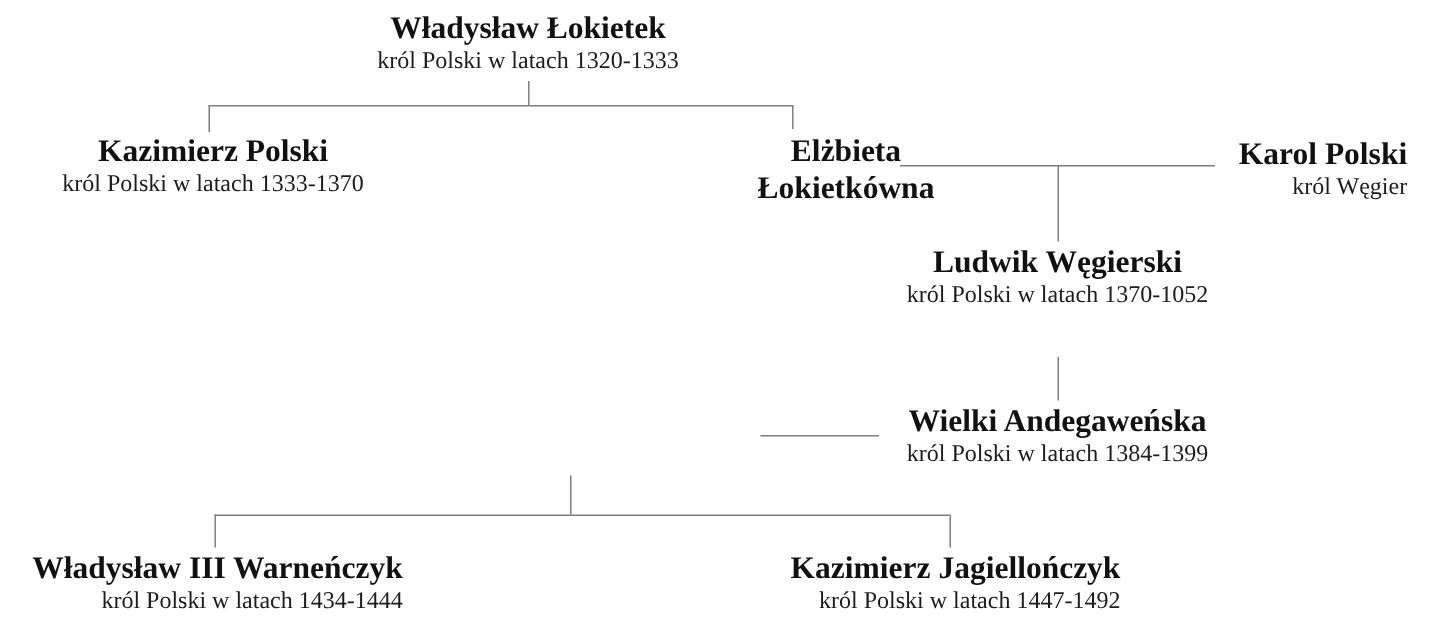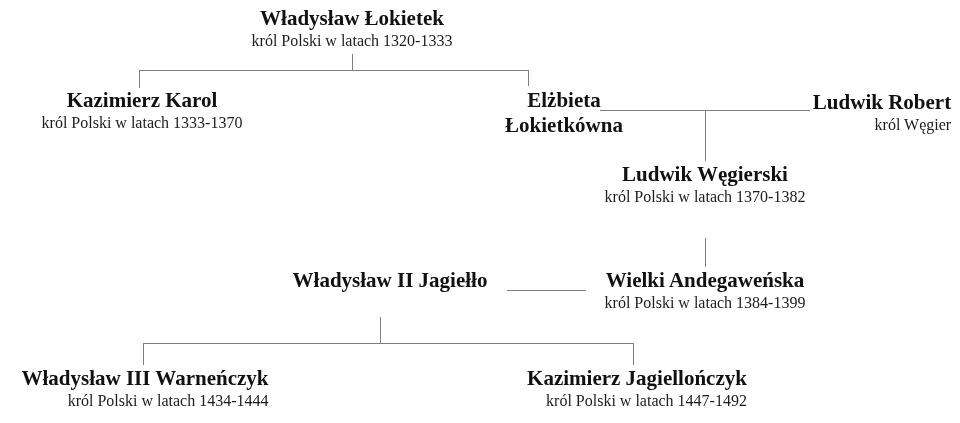--- a/index.html
+++ b/index.html
@@ -86,41 +86,40 @@
   <div class="line h-line l-d-bar"></div>
   <div class="line v-line l-d-left"></div>
   <div class="line v-line l-d-right"></div>
 
   <div class="person pos-lokietek">
     <span class="name">Władysław Łokietek</span>
     <span class="detail">król Polski w latach 1320-1333</span>
   </div>
 
   <div class="person pos-kazimierz">
-    <span class="name">Kazimierz Karol</span>
+    <span class="name">Kazimierz Polski</span>
     <span class="detail">król Polski w latach 1333-1370</span>
   </div>
 
   <div class="person pos-elzbieta">
     <span class="name">Elżbieta</span>
     <span class="name">Łokietkówna</span>
   </div>
 
   <div class="person pos-karol">
-    <span class="name">Ludwik Robert</span>
+    <span class="name">Karol Polski</span>
     <span class="detail">król Węgier</span>
   </div>
 
   <div class="person pos-ludwik">
     <span class="name">Ludwik Węgierski</span>
-    <span class="detail">król Polski w latach 1370-1382</span>
+    <span class="detail">król Polski w latach 1370-1052</span>
   </div>
 
   <div class="person pos-jagiello">
-    <span class="name">Władysław II Jagiełło</span>
   </div>
 
   <div class="person pos-jadwiga">
     <span class="name">Wielki Andegaweńska</span>
     <span class="detail">król Polski w latach 1384-1399</span>
   </div>
 
   <div class="person pos-warnenczyk">
     <span class="name">Władysław III Warneńczyk</span>
     <span class="detail">król Polski w latach 1434-1444</span>

